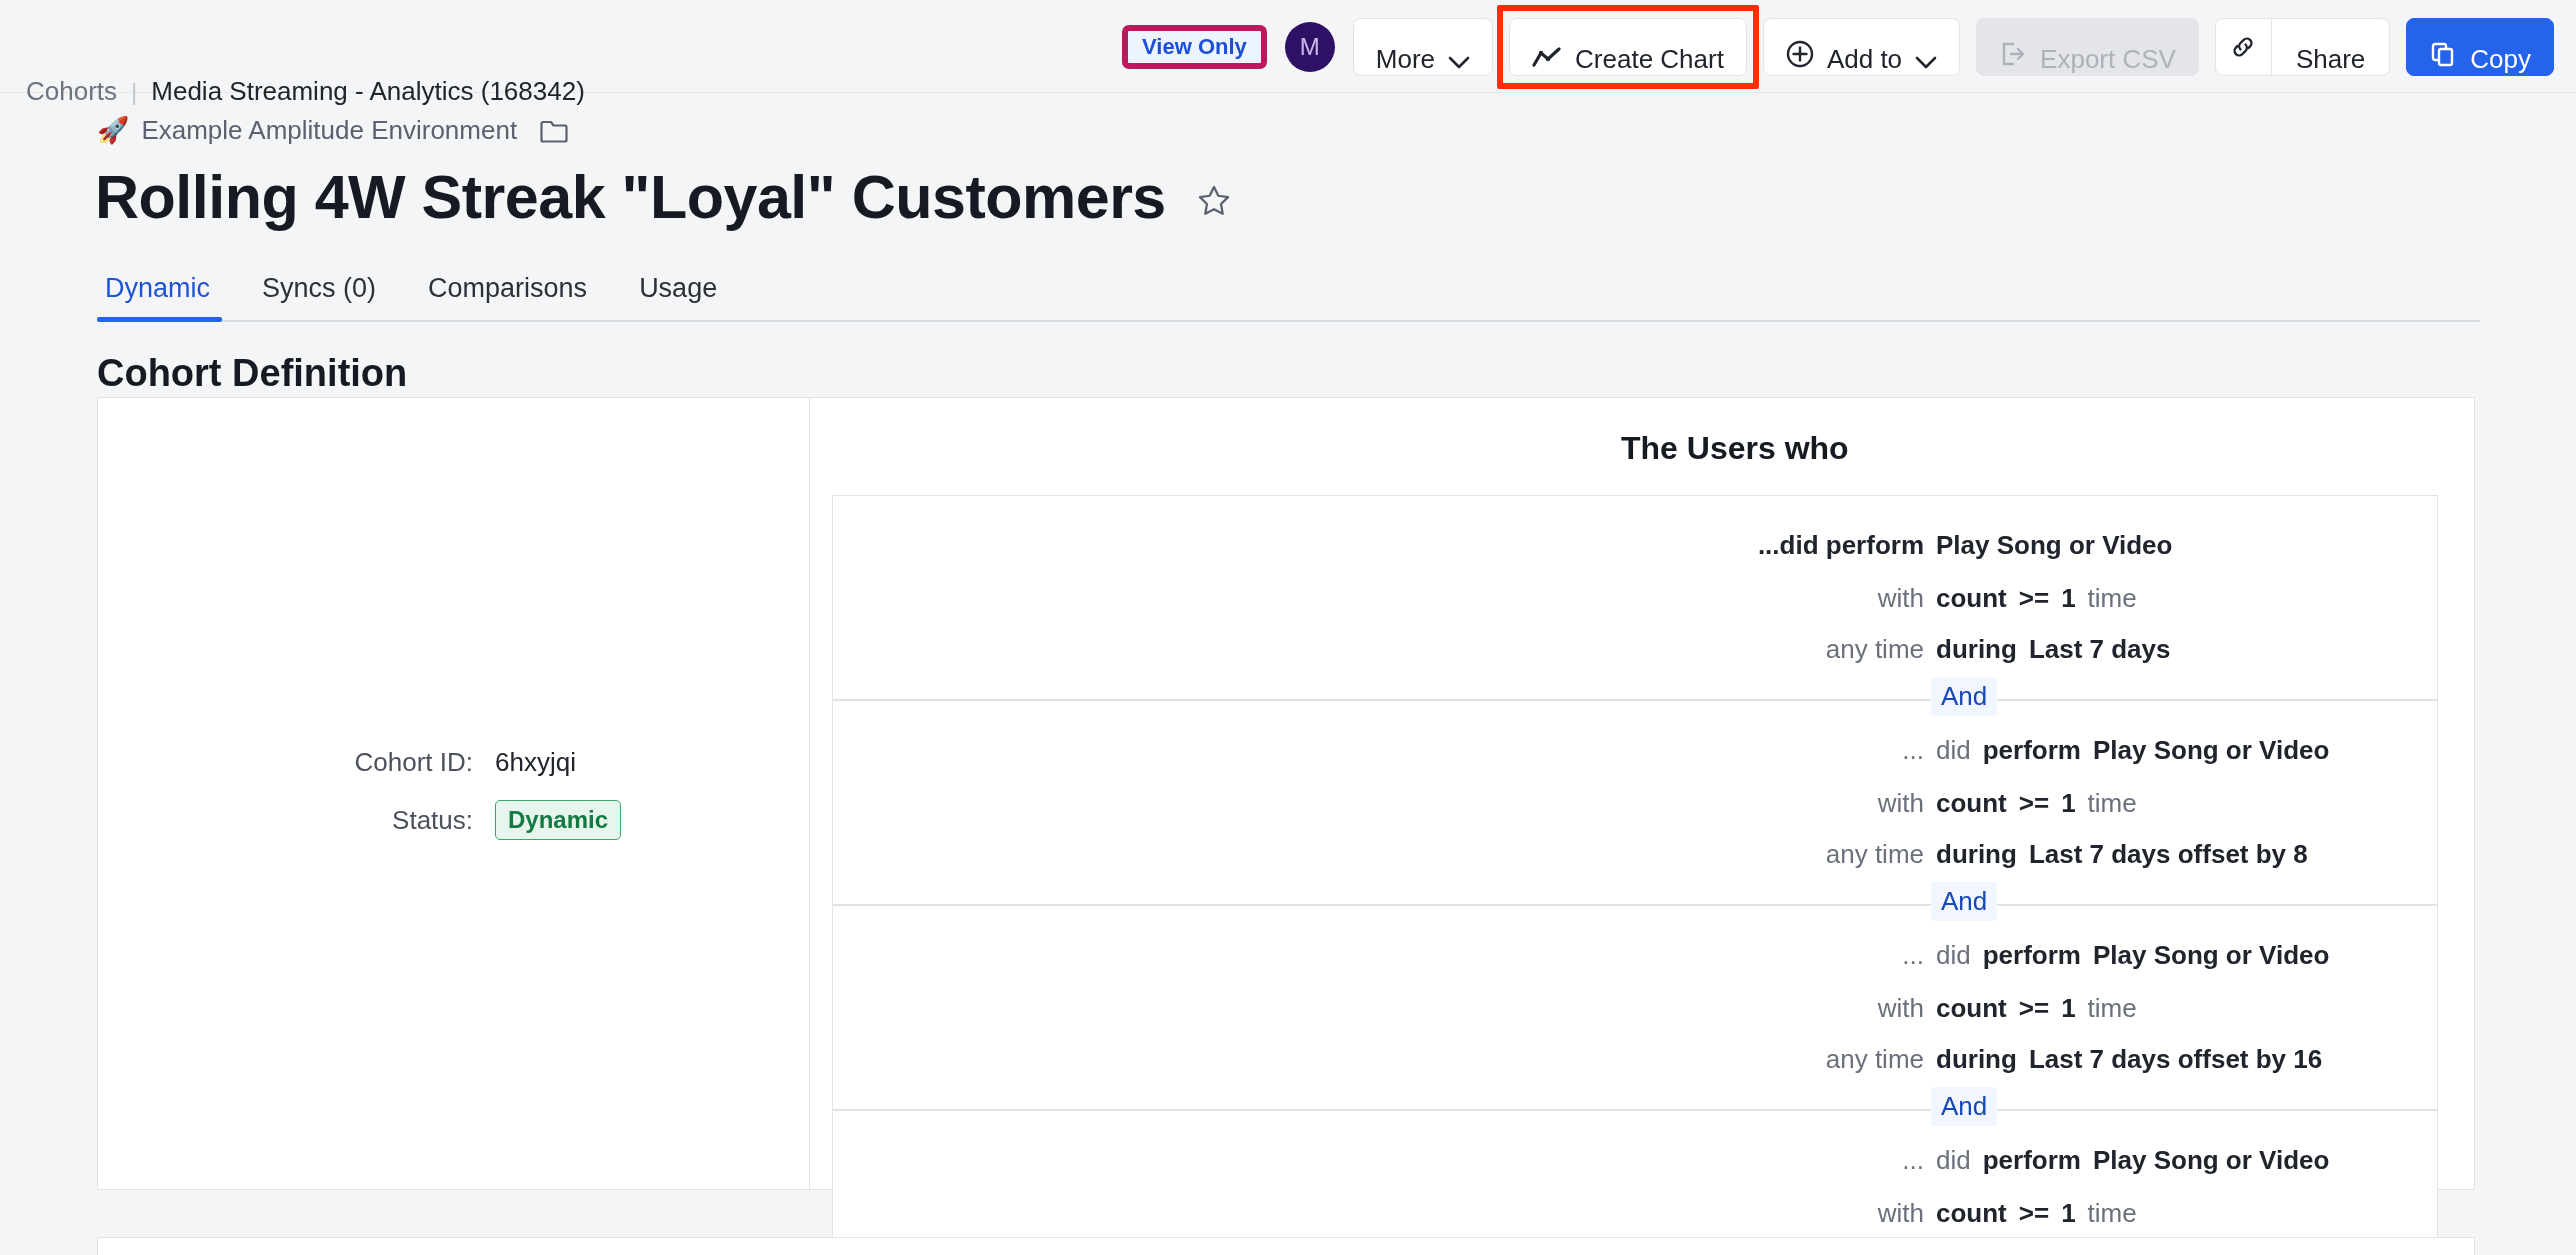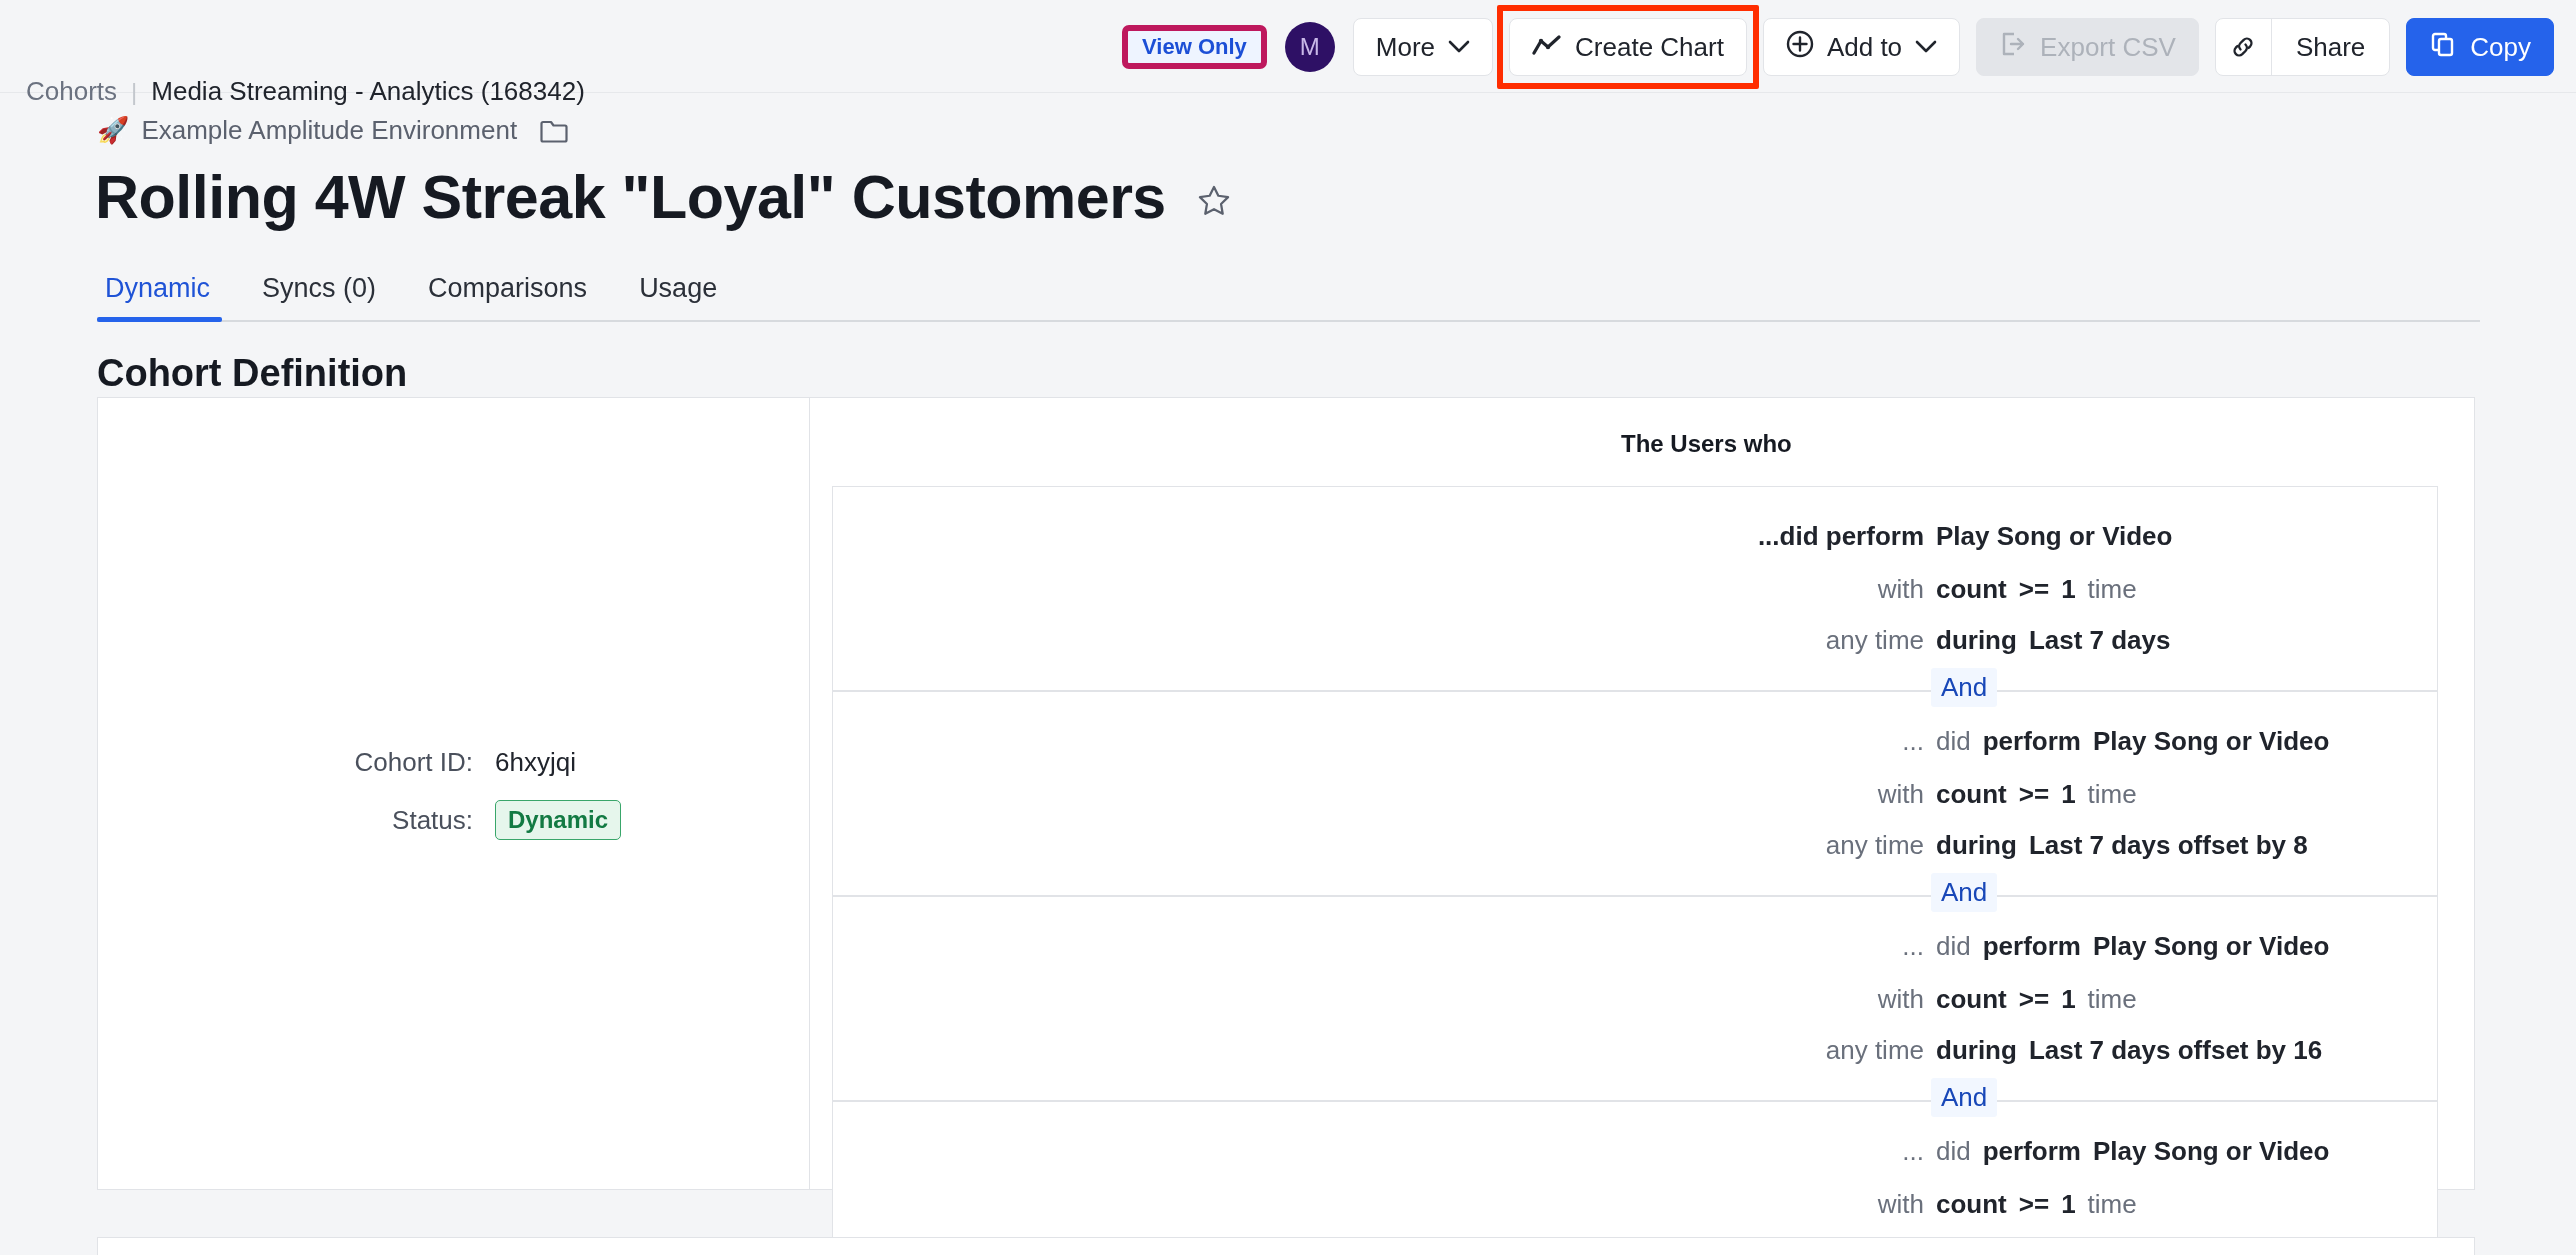--- a/index.html
+++ b/index.html
@@ -27,21 +27,21 @@
   .crumb-link { color: #6b7280; cursor: pointer; }
   .crumb-sep { color: #c3c7cd; font-size: 24px; }
   .crumb-current { color: #20242c; }
 
   .actions {
     position: absolute; right: 22px; top: 18px;
     display: flex; align-items: center; gap: 0;
     height: 58px;
   }
   .btn {
-    display: flex; align-items: center; justify-content: center;
+    display: flex; align-items: flex-end; justify-content: center;
     gap: 13px;
     height: 58px;
     padding: 0 22px;
     background: #ffffff;
     border: 1px solid #e2e4e8;
     border-radius: 8px;
     font-size: 26px;
     color: #20242c;
     cursor: pointer;
     white-space: nowrap;
@@ -187,21 +187,21 @@
     border: 1px solid #39a66a;
     border-radius: 5px;
     color: #137a43;
     font-size: 24px; font-weight: bold;
     padding: 5px 12px;
   }
 
   .card-right { flex: 1; position: relative; padding-top: 32px; }
   .users-who {
     margin-left: 811px;
-    font-size: 24px; font-weight: bold; color: #161a22;
+    font-size: 32px; font-weight: bold; color: #161a22;
   }
   .cond-box {
     margin: 28px 36px 0 22px;
     border: 1px solid #e1e3e7;
     background: #ffffff;
   }
   .cond {
     padding: 34px 0 34px 0;
     position: relative;
   }

